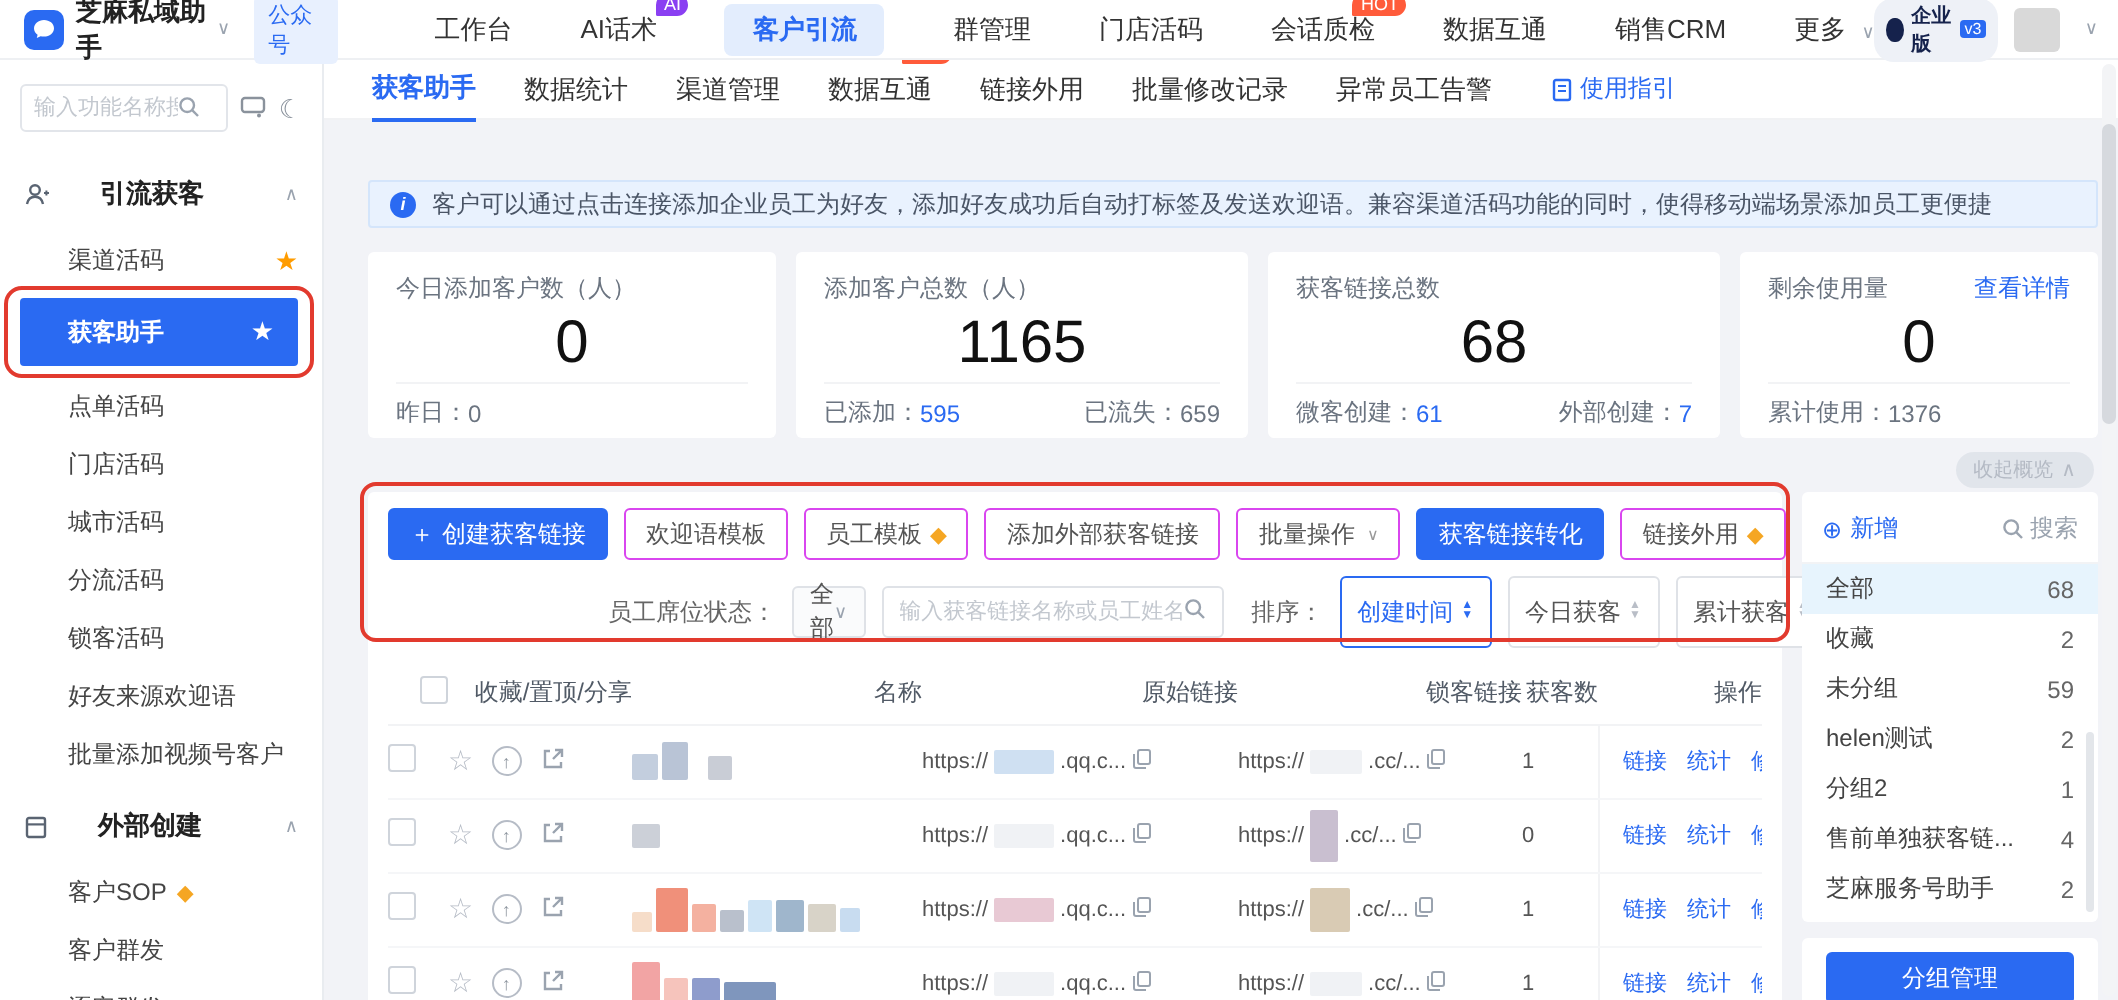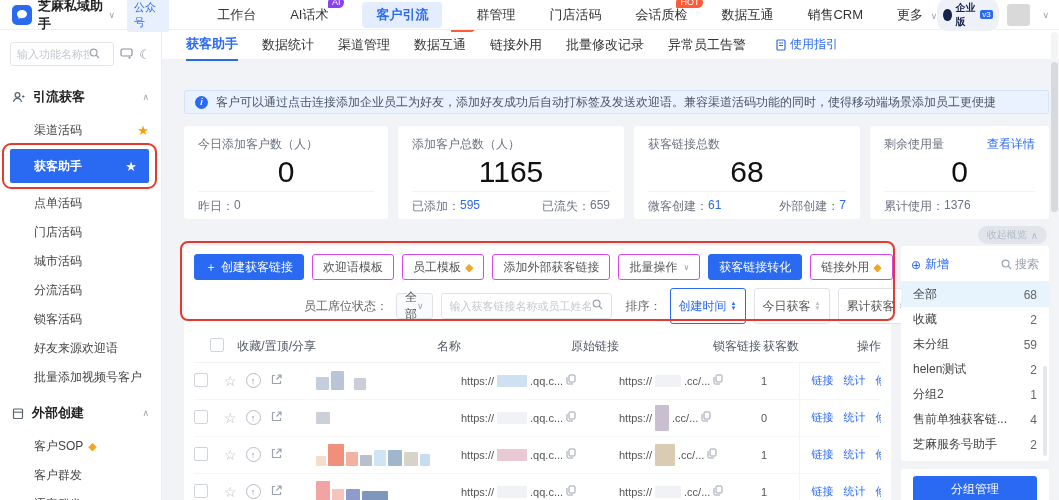--- a/index.html
+++ b/index.html
@@ -29,21 +29,21 @@
   .frame{display:flex;height:470px}
 
   
   .sidebar{width:162px;background:#fff;border-right:1px solid #e9ecf0;flex:0 0 auto;padding-top:12px;overflow:hidden}
   .side-search{display:flex;align-items:center;gap:6px;margin:0 10px 16px 10px}
   .side-search .box{flex:1;display:flex;align-items:center;border:1px solid #e2e5ea;border-radius:3px;height:24px;padding:0 6px;background:#fff}
   .side-search input{border:0;outline:0;width:72px;font-size:11px;color:#333;background:transparent}
   .side-search input::placeholder{color:#c3c8cf}
   .icon-btn{color:#8a929c;font-size:13px;line-height:1}
   .section-head{display:flex;align-items:center;padding:6px 12px;margin-bottom:4px}
-  .section-title{font-weight:bold;font-size:13px;color:#222;margin-left:8px}
+  .section-title{font-weight:bold;font-size:13px;color:#222;margin-left:25px}
   .section-chev{margin-left:auto;color:#9aa3af;font-size:9px}
   .side-item{height:29px;display:flex;align-items:center;padding-left:34px;padding-right:12px;color:#444;font-size:12px;cursor:pointer;position:relative}
   .side-item .star{margin-left:auto;font-size:13px}
   .star-orange{color:#ff9c00}
   .item-wrap{position:relative;margin:4px 0 6px 0}
   .side-item.active{background:#2a6af2;color:#fff;font-weight:bold;height:34px;margin:0 12px 0 10px;border-radius:2px;padding-left:24px}
   .side-item.active .star{color:#fff}
   .red-rect-side{position:absolute;left:2px;right:4px;top:-6px;bottom:-6px;border:2px solid #e23a2e;border-radius:9px;pointer-events:none;z-index:4}
 
   
@@ -57,21 +57,21 @@
   .banner{background:#e9f2fe;border:1px solid #d4e5fb;border-radius:2px;height:24px;display:flex;align-items:center;padding:0 10px;gap:8px;color:#4a5566;font-size:12px}
   .info-ic{width:13px;height:13px;border-radius:50%;background:#2a6af2;color:#fff;font-size:9px;font-style:italic;font-weight:bold;display:flex;align-items:center;justify-content:center;flex:0 0 auto}
 
   .cards{display:flex;gap:10px;margin-top:12px}
   .card{background:#fff;border-radius:3px;padding:10px 14px 8px 14px;height:93px;display:flex;flex-direction:column}
   .card.c1{width:204px}.card.c2{width:226px}.card.c3{width:226px}.card.c4{flex:1}
   .card-top{display:flex;align-items:center;color:#6b7480;font-size:12px}
   .card-link{margin-left:auto;color:#2a6af2;cursor:pointer}
   .card-num{font-size:30px;color:#111;text-align:center;flex:1;line-height:38px;font-weight:500}
   .card-foot{border-top:1px solid #f2f3f5;padding-top:6px;display:flex;color:#6b7480;font-size:12px}
-  .card-foot .kv{display:flex;}
+  .card-foot .kv{display:flex;align-items:center}
   .card-foot .kv + .kv{margin-left:auto}
   .v-blue{color:#2a6af2}
 
   .lower{display:flex;gap:10px;margin-top:27px;align-items:flex-start}
   .left-col{flex:1;min-width:0;position:relative}
   .list-card{background:#fff;border-radius:3px;padding:8px 10px 0 10px;position:relative}
   .red-rect-tool{position:absolute;left:-4px;right:-4px;top:-5px;height:80px;border:2px solid #e23a2e;border-radius:8px;pointer-events:none;z-index:4}
 
   .btn-row{display:flex;gap:8px;align-items:center;flex-wrap:nowrap}
   .btn{height:26px;display:inline-flex;align-items:center;gap:4px;padding:0 10px;border-radius:3px;font-size:12px;cursor:pointer;white-space:nowrap}

